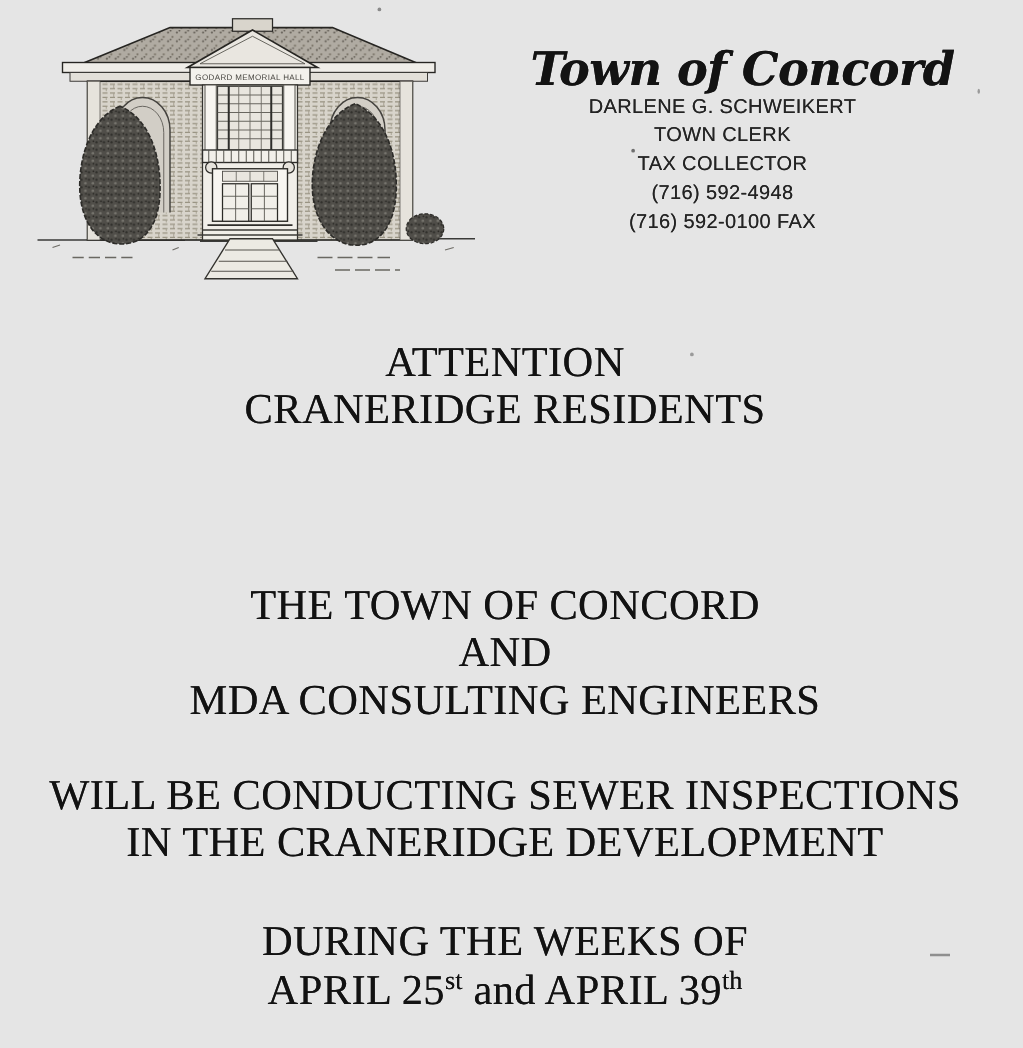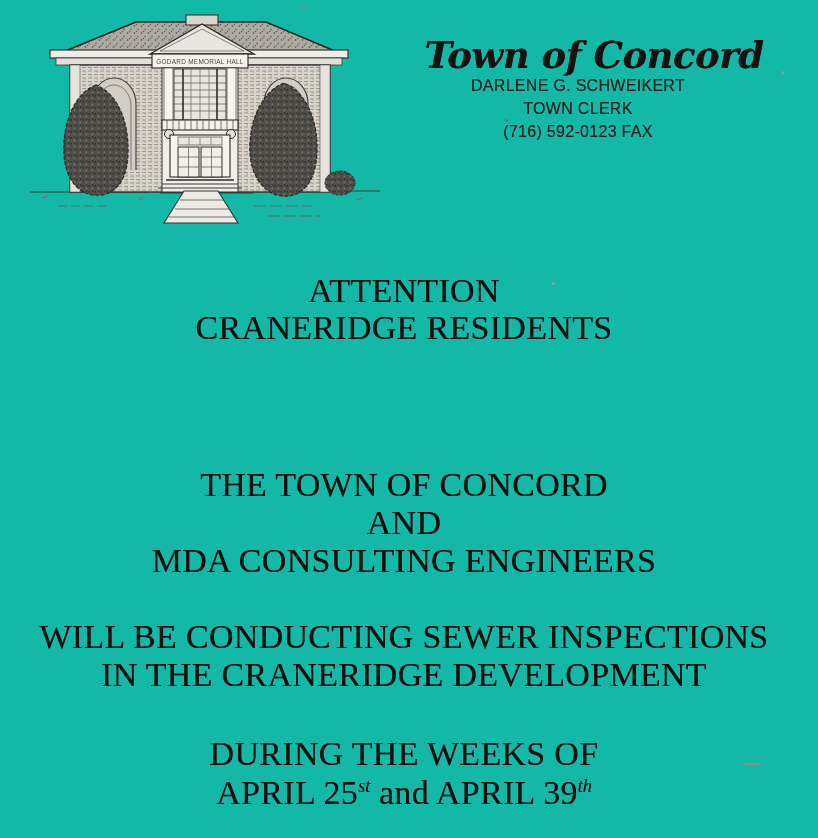--- a/index.html
+++ b/index.html
@@ -1,20 +1,20 @@
 <!DOCTYPE html>
 <html><head>
 <meta charset="utf-8">
 <style>
   html,body{margin:0;padding:0;}
   body{
     width:818px;height:838px;background:#ffffff;position:relative;
     font-family:"Liberation Serif",serif;color:#141414;overflow:hidden;
   }
-  .page{position:absolute;inset:0;background:#14b8a6;}
+  .page{position:absolute;inset:0;background:#e5e5e5;}
 
   
   .building{position:absolute;left:28px;top:10px;width:362px;height:214px;}
   .org-name{
     position:absolute;left:408px;top:34px;width:372px;text-align:center;
     font-family:"DejaVu Serif",serif;font-style:italic;font-weight:bold;
     font-size:37px;line-height:1.15;letter-spacing:-0.5px;color:#131313;
     text-shadow:0 0 0.5px #333;
   }
   .contact{
@@ -26,21 +26,21 @@
   
   .block{
     position:absolute;left:0;width:818px;text-align:center;margin:0;
     font-size:34px;letter-spacing:0.3px;color:#121212;
     transform:translateX(-5px);text-shadow:0 0 0.5px #333;
   }
   .b-attention{top:272px;line-height:37px;}
   .b-parties{top:466px;line-height:38px;}
   .b-action{top:618px;line-height:38px;}
   .b-dates{top:734px;line-height:39px;}
-  .sup{font-size:18px;position:relative;top:-12px;letter-spacing:0;font-style:italic;}
+  .sup{font-size:21px;position:relative;top:-12px;letter-spacing:0;}
 
   
   .artifact{position:absolute;background:#8a8a8a;border-radius:50%;}
   .a1{left:302px;top:6px;width:3px;height:3px;}
   .a2{left:505px;top:119px;width:3px;height:3px;background:#6f6f6f;}
   .a3{left:782px;top:71px;width:2px;height:4px;background:#9a9a9a;}
   .a4{left:744px;top:763px;width:16px;height:2px;border-radius:0;background:#8f8f8f;}
   .a5{left:552px;top:282px;width:3px;height:3px;background:#9a9a9a;}
 </style>
 </head>
@@ -137,21 +137,23 @@
         <path d="M256,73 C238,80 224,102 222,132 C220,162 234,184 254,186 C274,188 288,172 289,142 C290,110 278,82 256,73 Z" fill="url(#bushTex)" stroke="#2c2b28" stroke-width="1.3" stroke-dasharray="4 1.5"></path>
         <ellipse cx="312" cy="173" rx="15" ry="12" fill="url(#bushTex)" stroke="#2c2b28" stroke-width="1" stroke-dasharray="3 1.5"></ellipse>
       </g>
     </svg>
 
     <div class="org-name">Town of Concord</div>
 
     <div class="contact">
       <div>DARLENE G. SCHWEIKERT</div>
       <div>TOWN CLERK</div>
-      <div>(716) 592-0123 FAX</div>
+      <div>TAX COLLECTOR</div>
+      <div>(716) 592-4948</div>
+      <div>(716) 592-0100 FAX</div>
     </div>
   </div>
 
   <div>
 
     <div class="block b-attention">
       <div>ATTENTION</div>
       <div>CRANERIDGE RESIDENTS</div>
     </div>
 

